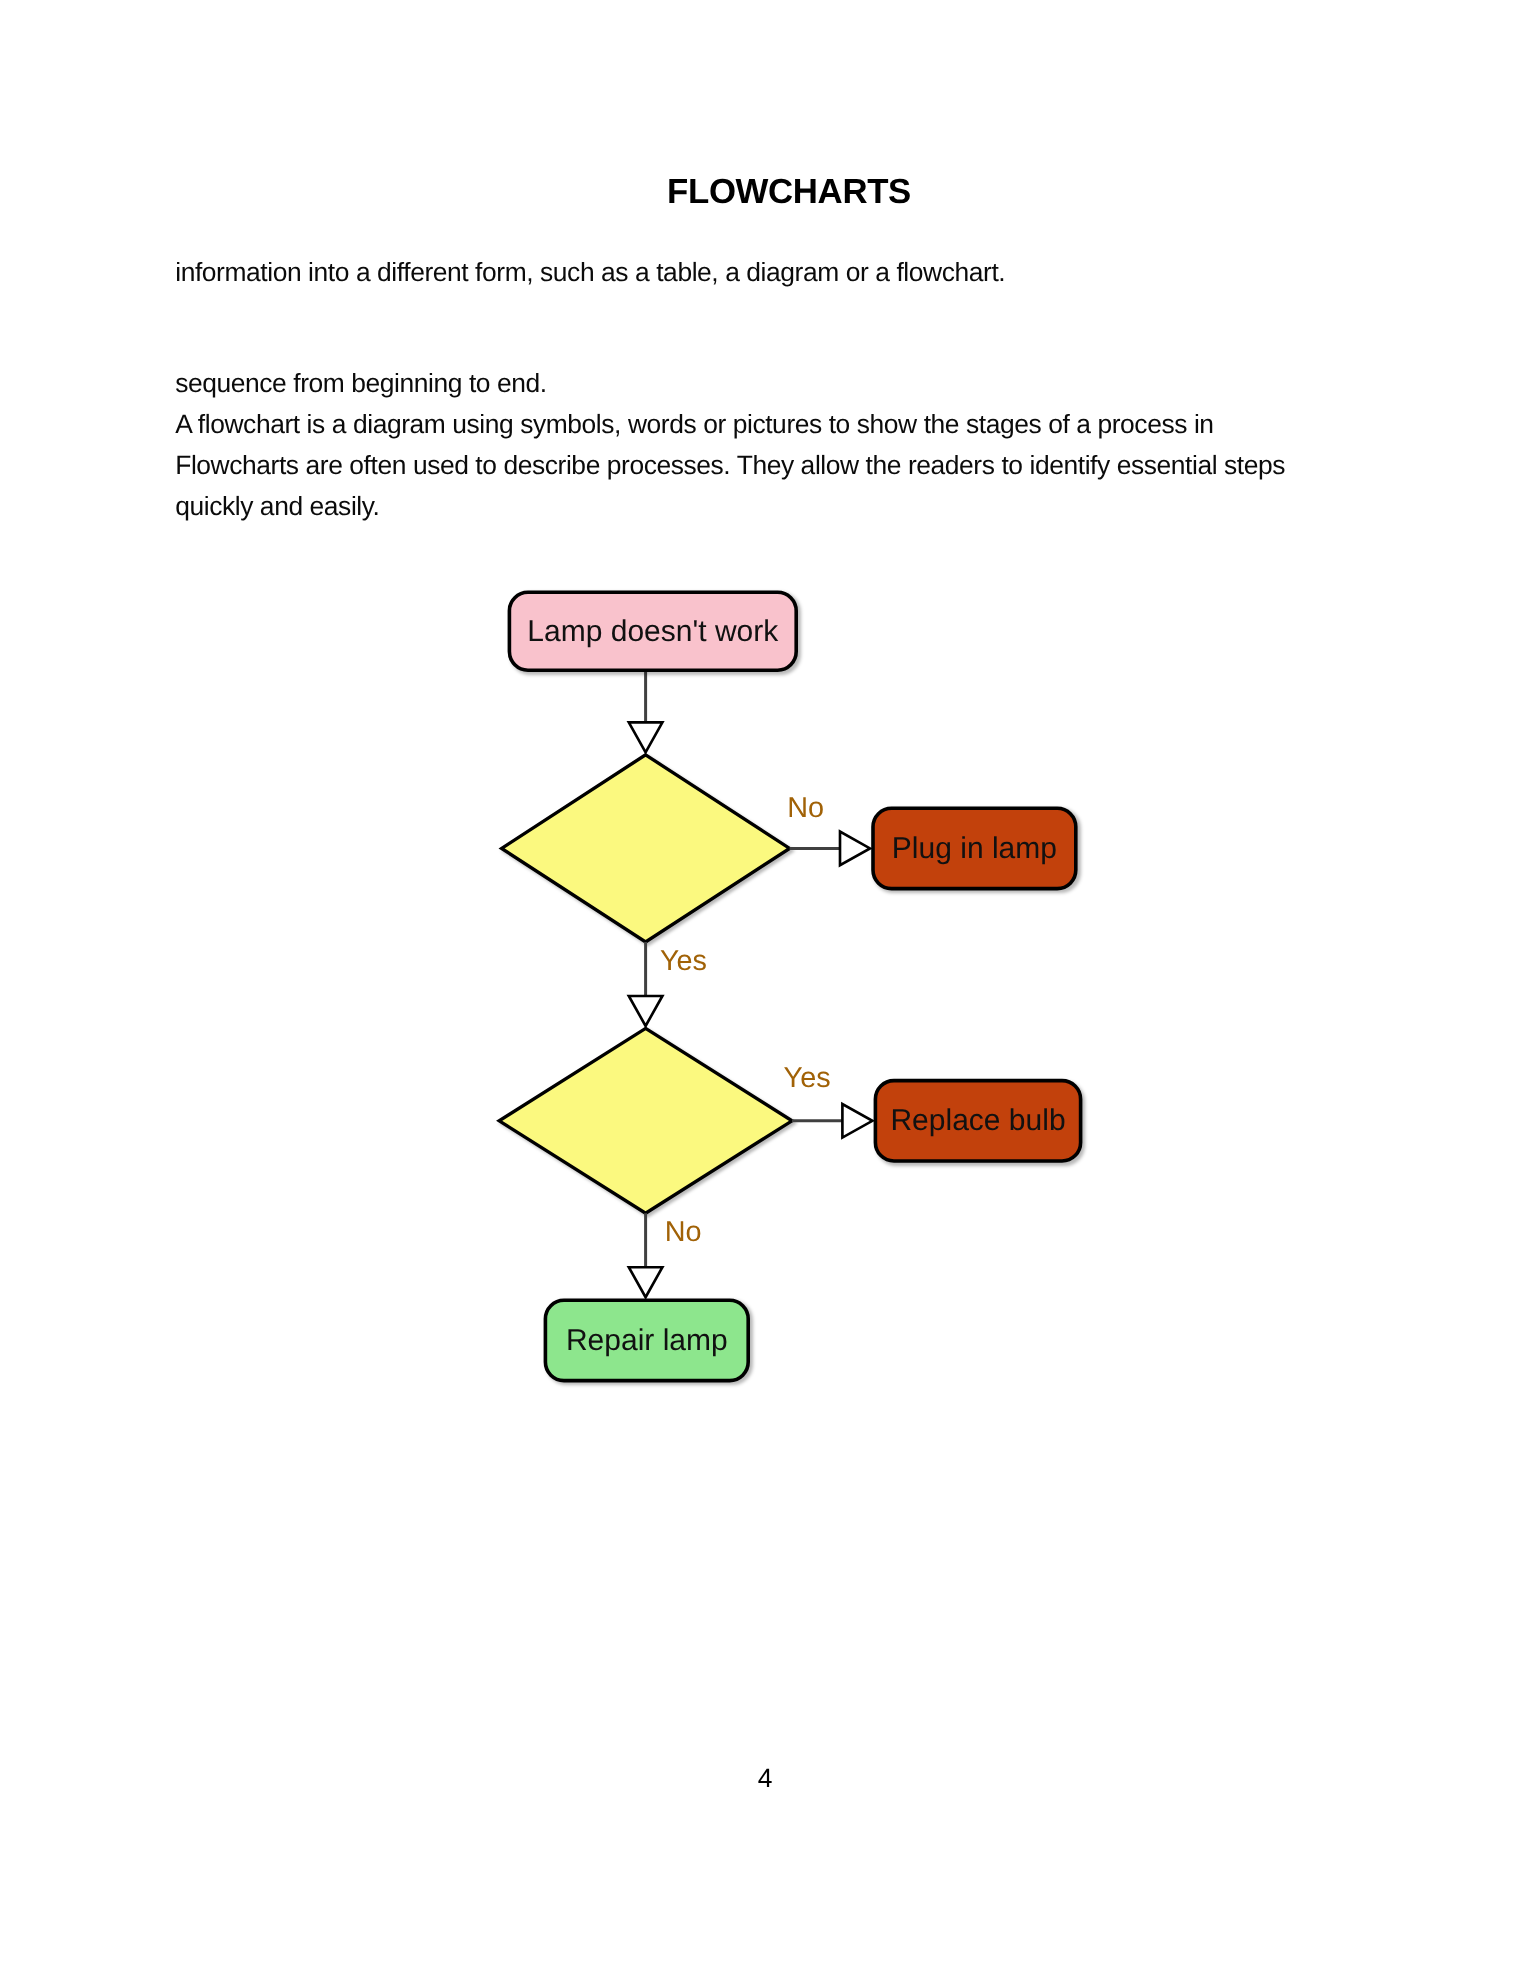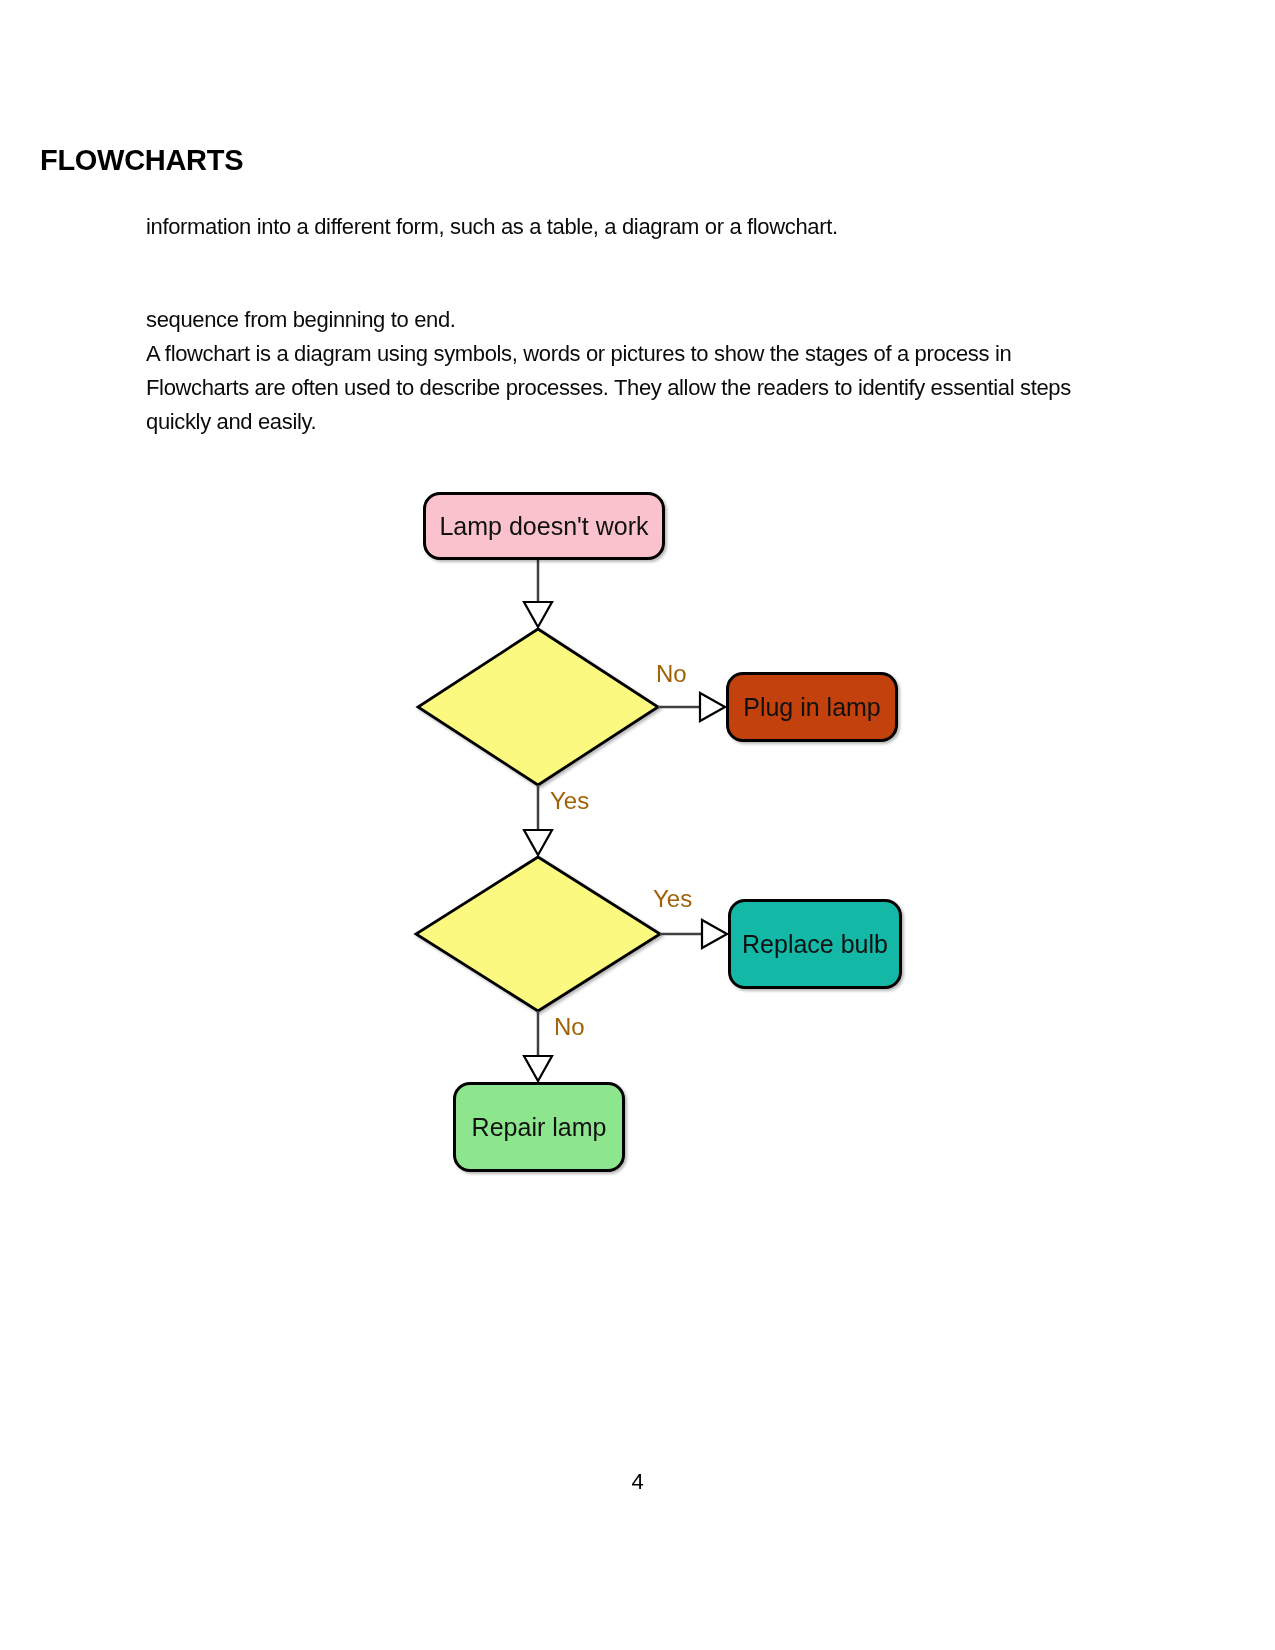--- a/index.html
+++ b/index.html
@@ -2,21 +2,21 @@
 <html><head>
 <meta charset="utf-8">
 <style>
   html, body { margin:0; padding:0; background:#ffffff; }
   .page {
     position:relative; width:1275px; height:1650px; background:#ffffff;
     font-family:"Liberation Sans", sans-serif; color:#000; overflow:hidden;
   }
   .doc-title {
     position:absolute; top:144px; left:0; width:1275px; margin:0;
-    padding-left:40px; box-sizing:border-box;
+    text-align:center; padding-left:40px; box-sizing:border-box;
     font-size:29px; font-weight:bold; letter-spacing:-0.3px; color:#000;
   }
   .para {
     position:absolute; left:146px; width:1010px; margin:0;
     font-size:22px; line-height:34px; letter-spacing:-0.35px; color:#0b0b0b;
   }
   .para .ln { display:block; white-space:nowrap; }
   #para1 { top:210px; }
   #para2 { top:303px; }
 
@@ -28,22 +28,22 @@
   .shape-shadow { filter: drop-shadow(2px 2px 1.5px rgba(0,0,0,0.28)); }
 
   .node {
     position:absolute; box-sizing:border-box; border:3px solid #000;
     border-radius:17px; display:flex; align-items:center; justify-content:center;
     font-size:25px; color:#111; box-shadow:2px 2px 3px rgba(0,0,0,0.28);
     white-space:nowrap;
   }
   .node-start   { background:#f9c2cc; left:423px; top:32px;  width:242px; height:68px; }
   .node-action1 { background:#c2410c; left:726px; top:212px; width:172px; height:70px; }
-  .node-action2 { background:#14b8a6; left:728px; top:439px; width:174px; height:90px; }
-  .node-action3 { background:#8de68d; left:453px; top:622px; width:172px; height:90px; }
+  .node-action2 { background:#c2410c; left:728px; top:439px; width:174px; height:70px; }
+  .node-action3 { background:#8de68d; left:453px; top:622px; width:172px; height:70px; }
 
   .diamond-label {
     position:absolute; width:240px; text-align:center;
     font-size:25px; line-height:33px; color:#111;
   }
   .diamond-label span { display:block; }
   #d1-label { left:418px; top:214px; }
   #d2-label { left:418px; top:441px; }
 
   .edge-label { position:absolute; font-size:24px; color:#a16207; }

